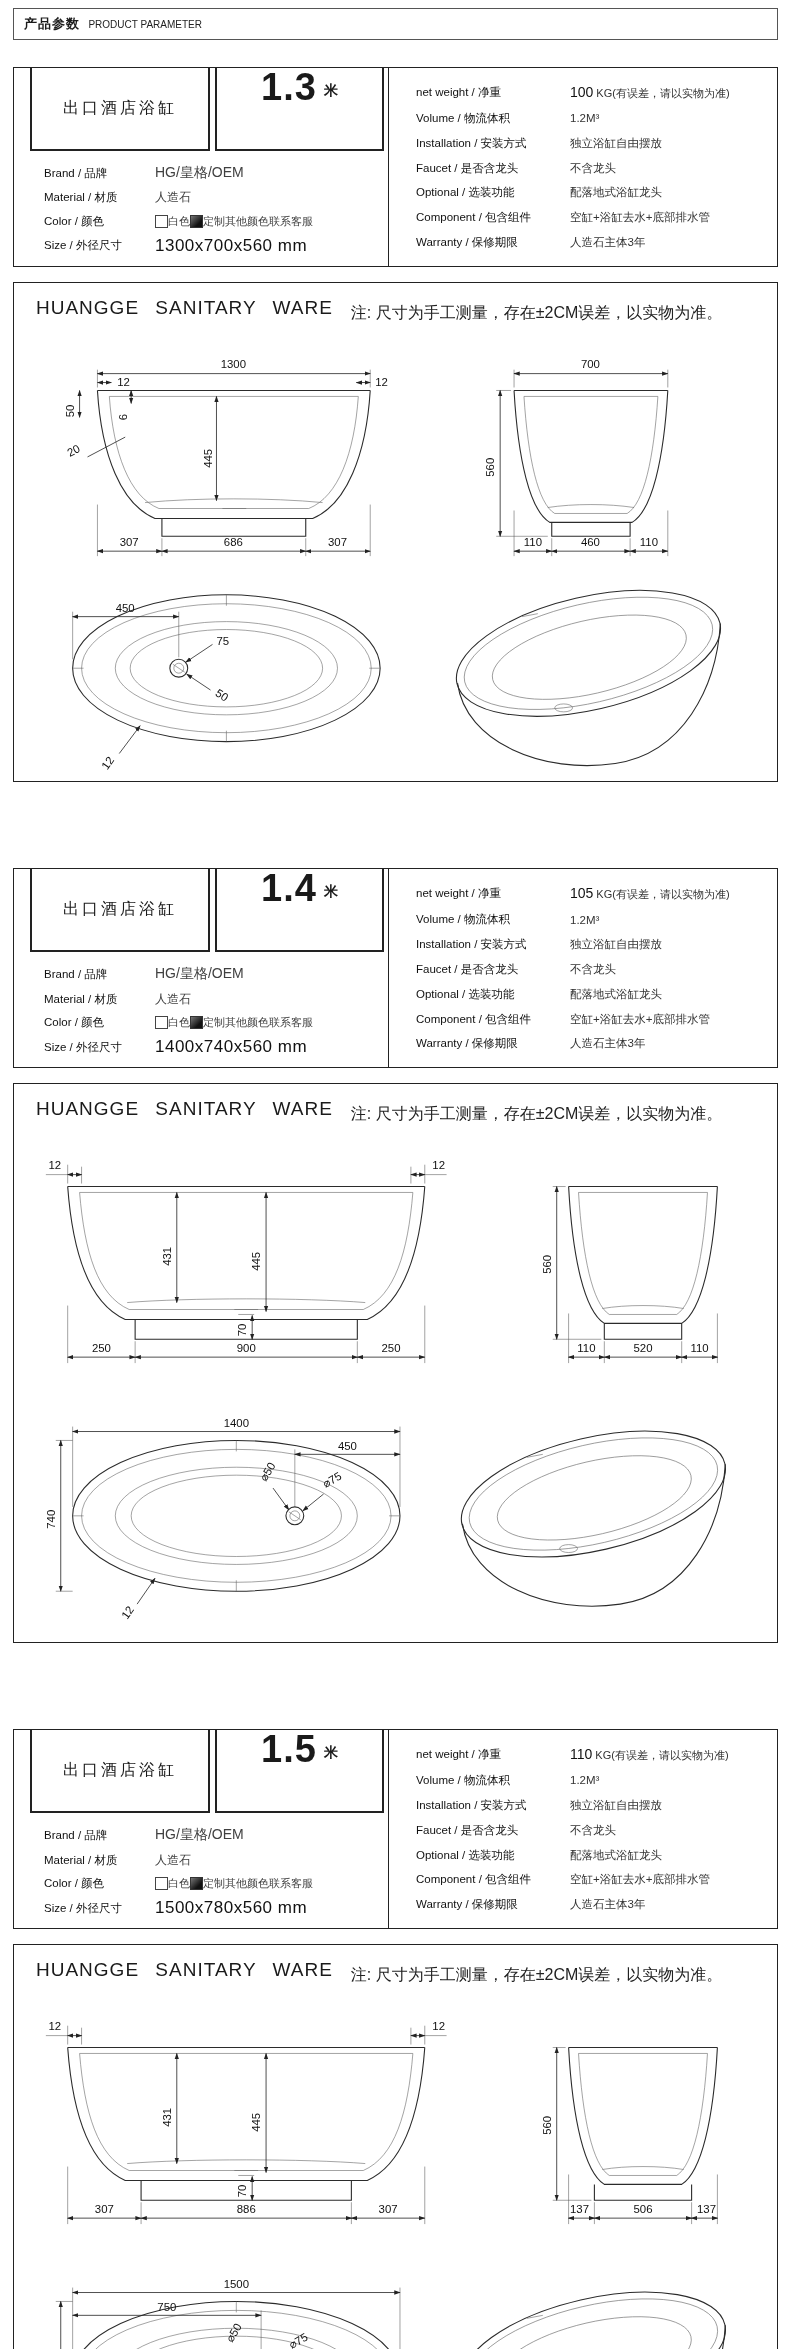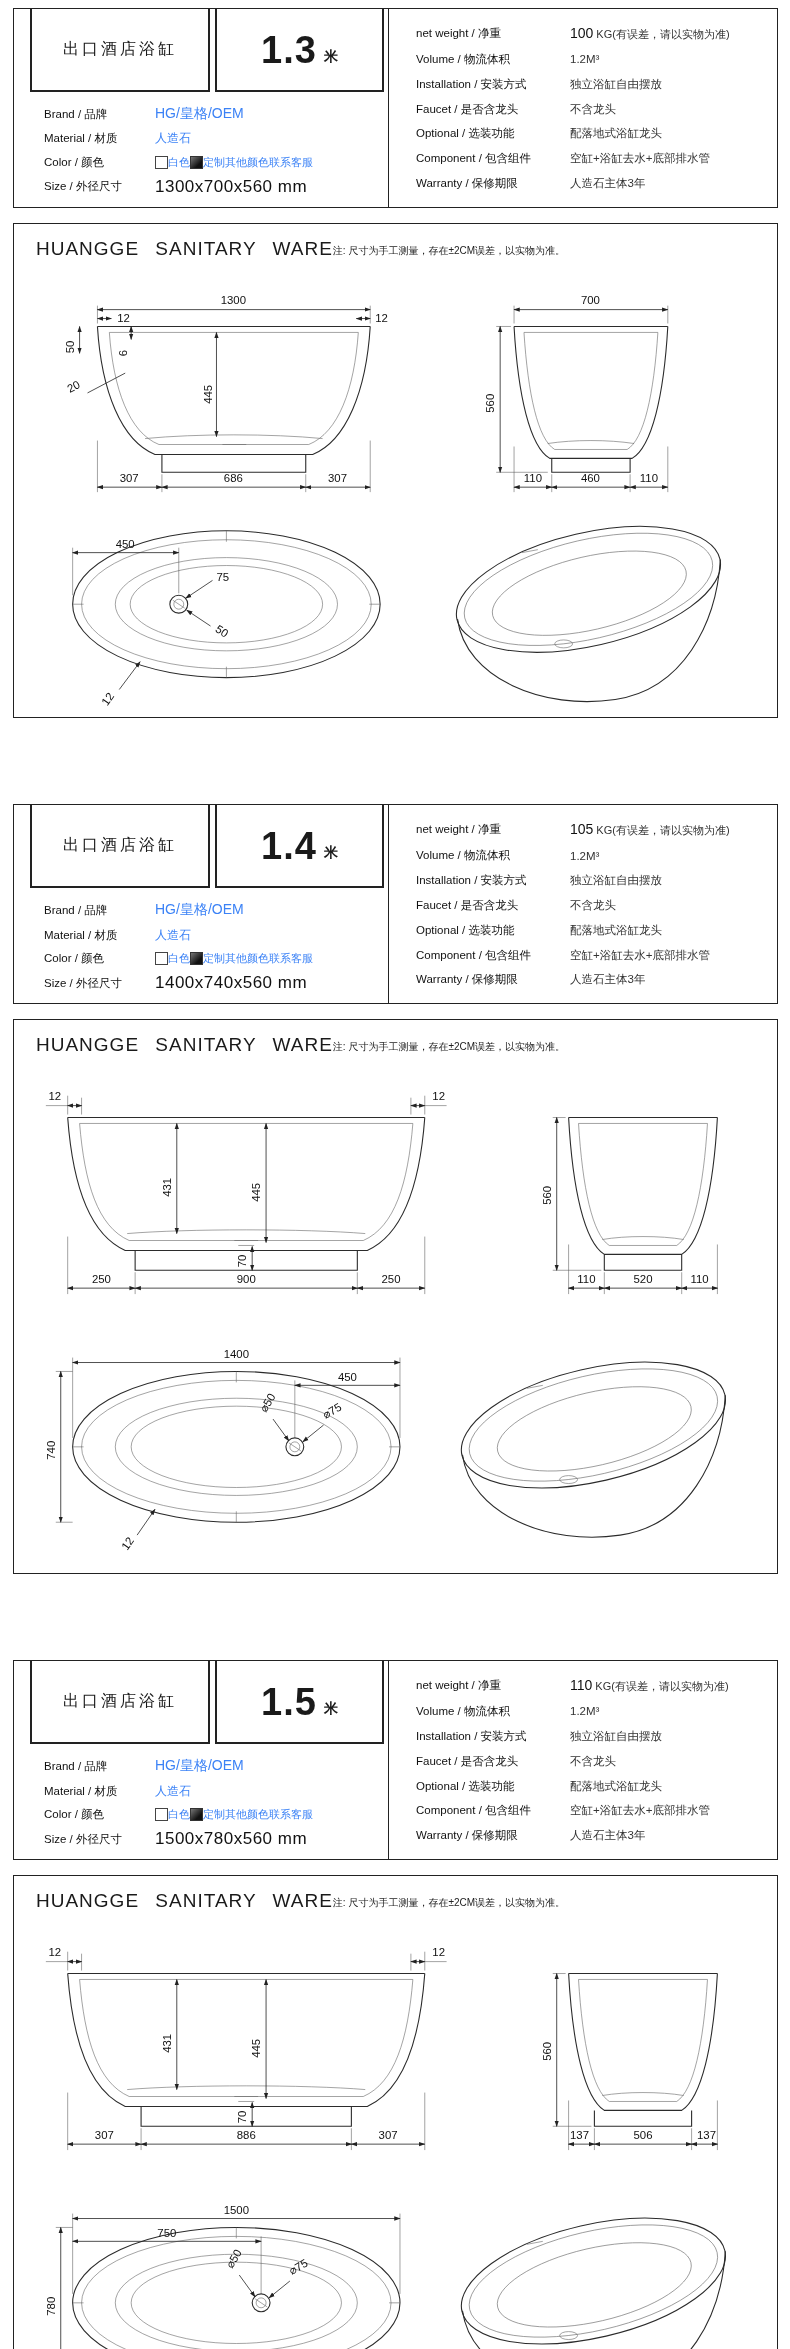--- a/index.html
+++ b/index.html
@@ -9,65 +9,69 @@
   .hdr .cn{font-weight:bold;font-size:13px;letter-spacing:1px;}
   .hdr .en{font-size:10px;color:#222;margin-left:4px;}
   .product{margin-bottom:86px;}
   .product:last-child{margin-bottom:0;}
   
   .spec-table{display:flex;border:1.5px solid #222;height:198px;background:#fff;}
   .left-col{width:374px;flex:none;display:flex;flex-direction:column;}
   .title-row{display:flex;height:83px;flex:none;}
   .name-box{margin-left:16px;width:176px;border-left:2px solid #222;border-right:2px solid #222;border-bottom:2px solid #222;display:flex;align-items:center;justify-content:center;font-size:16px;letter-spacing:3px;}
   .gap-strip{width:5px;}
-  .size-box{flex:1;margin-right:4px;border-left:2px solid #222;border-right:2px solid #222;border-bottom:2px solid #222;display:flex;align-items:center;justify-content:center;}
+  .size-box{flex:1;margin-right:4px;border-left:2px solid #222;border-right:2px solid #222;border-bottom:2px solid #222;display:flex;justify-content:center;}
   .size-box .big{font-size:38px;font-weight:bold;line-height:1;letter-spacing:1px;}
   .size-box .unit{font-size:14px;font-weight:bold;margin-left:7px;margin-top:14px;}
   .left-specs{flex:1;padding:13px 6px 10px 30px;display:flex;flex-direction:column;justify-content:space-between;}
   .lrow{display:flex;align-items:center;font-size:11.5px;white-space:nowrap;}
   .llabel{width:111px;flex:none;color:#111;}
-  .lvalue{color:#3b82f6;}
+  .lvalue{color:#404040;}
   .brand-val{font-size:14px;}
   .material-val{font-size:12px;}
   .size-val{font-size:17px;letter-spacing:0.5px;color:#111;}
   .color-val{display:flex;align-items:center;font-size:11px;}
   .sw{width:11px;height:11px;display:inline-block;flex:none;}
   .sw-white{border:1px solid #444;background:#fff;}
   .sw-dark{border:1px solid #333;background:linear-gradient(135deg,#777 0%,#111 70%);}
   .right-col{flex:1;border-left:1.5px solid #222;display:flex;flex-direction:column;justify-content:space-evenly;padding:6px 4px 6px 27px;}
   .rrow{display:flex;align-items:center;font-size:11.5px;white-space:nowrap;}
   .rlabel{width:154px;flex:none;color:#111;}
   .rvalue{color:#333;}
   .wbig{font-size:14px;color:#111;}
   .wrest{font-size:11px;color:#333;margin-left:3px;}
   
   .draw-panel{border:1.5px solid #222;margin-top:15px;padding:12px 10px 4px 14px;}
   .draw-head{display:flex;align-items:flex-start;margin:2px 0 2px 8px;}
   .brand{font-size:19px;font-weight:normal;letter-spacing:1px;word-spacing:10px;}
-  .note{font-size:10px;color:#222;margin-left:0;margin-top:6px;}
+  .note{font-size:16px;color:#222;margin-left:18px;margin-top:6px;}
   svg.drawing{display:block;width:100%;height:auto;}
   .ln{fill:none;stroke:#2b2b2b;stroke-width:1.1;}
   .thin{fill:none;stroke:#666;stroke-width:0.6;}
   .dim{stroke:#222;stroke-width:0.8;fill:none;}
   .ext{stroke:#555;stroke-width:0.55;}
   .dt{font-size:11.5px;fill:#111;}
 </style>
 </head>
 <body>
 
 <svg width="0" height="0" style="position:absolute" aria-hidden="true">
   <defs>
     <marker id="ar" viewBox="0 0 10 10" refX="9" refY="5" markerWidth="8" markerHeight="8" orient="auto-start-reverse">
       <path d="M0,1.6 L10,5 L0,8.4 z" fill="#222"></path>
     </marker>
   </defs>
 </svg>
 
 <div class="page">
 
+  <div class="hdr">
+    <span class="cn">产品参数</span>
+    <span class="en">PRODUCT PARAMETER</span>
+  </div>
 
   <section class="product">
     <div class="spec-table">
       <div class="left-col">
         <div class="title-row">
           <div class="name-box">
             <span>出口酒店浴缸</span>
           </div>
           <div class="gap-strip"></div>
           <div class="size-box">

